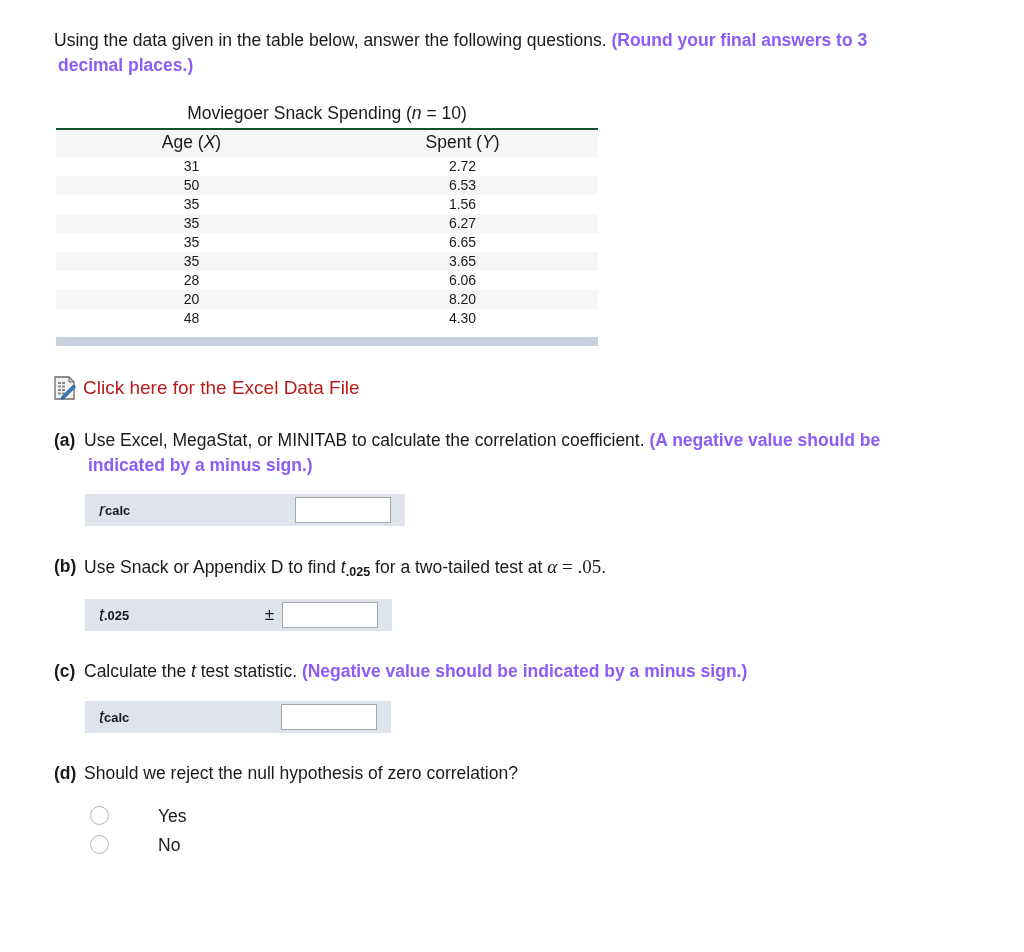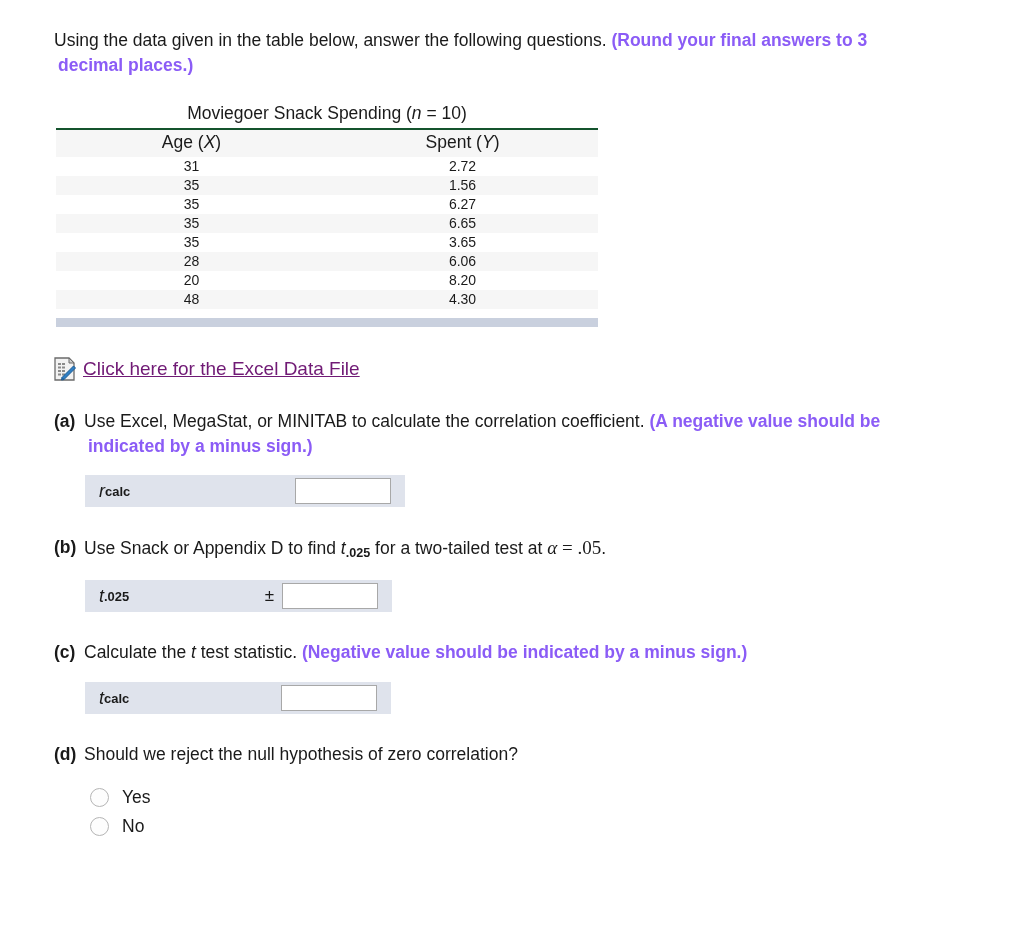--- a/index.html
+++ b/index.html
@@ -91,22 +91,21 @@
     display: flex;
     align-items: center;
   }
   .excel-icon {
     width: 22px;
     height: 24px;
     margin-right: 7px;
     flex: 0 0 auto;
   }
   .excel-link {
-    color: #701a75;
-    text-decoration: underline;
+    color: #b91c1c;
     font-size: 19px;
     cursor: pointer;
   }
 
   
   .q {
     margin: 28px 0 0 54px;
     width: 962px;
     font-size: 17.5px;
     line-height: 1.42;
@@ -179,23 +178,23 @@
   
   .ansrow.r-calc .label-cell { width: 186px; }
   .ansrow.t-025 .label-cell { width: 120px; }
   .ansrow.t-025 .plusminus { width: 45px; }
   .ansrow.t-calc .label-cell { width: 172px; }
 
   
   .radio-group { margin: 20px 0 0 90px; }
   .radio-item {
     display: flex;
-    align-items: center;
     margin-bottom: 8px;
     cursor: pointer;
+    gap: 36px;
   }
   .radio-dot {
     width: 17px;
     height: 17px;
     border: 1.6px solid #b5b5b5;
     border-radius: 50%;
     background: #fdfdfd;
     margin-right: 13px;
     flex: 0 0 auto;
   }
@@ -220,20 +219,24 @@
         </tr>
         <tr class="head-row">
           <td class="col-x"><span>Age (</span><span class="it">X</span><span>)</span></td>
           <td class="col-y"><span>Spent (</span><span class="it">Y</span><span>)</span></td>
         </tr>
       </tbody>
       <tbody id="dt-body">
           <tr>
             <td class="col-x">31</td>
             <td class="col-y">2.72</td>
+          </tr>
+          <tr>
+            <td class="col-x">50</td>
+            <td class="col-y">6.53</td>
           </tr>
           <tr>
             <td class="col-x">35</td>
             <td class="col-y">1.56</td>
           </tr>
           <tr>
             <td class="col-x">35</td>
             <td class="col-y">6.27</td>
           </tr>
           <tr>

